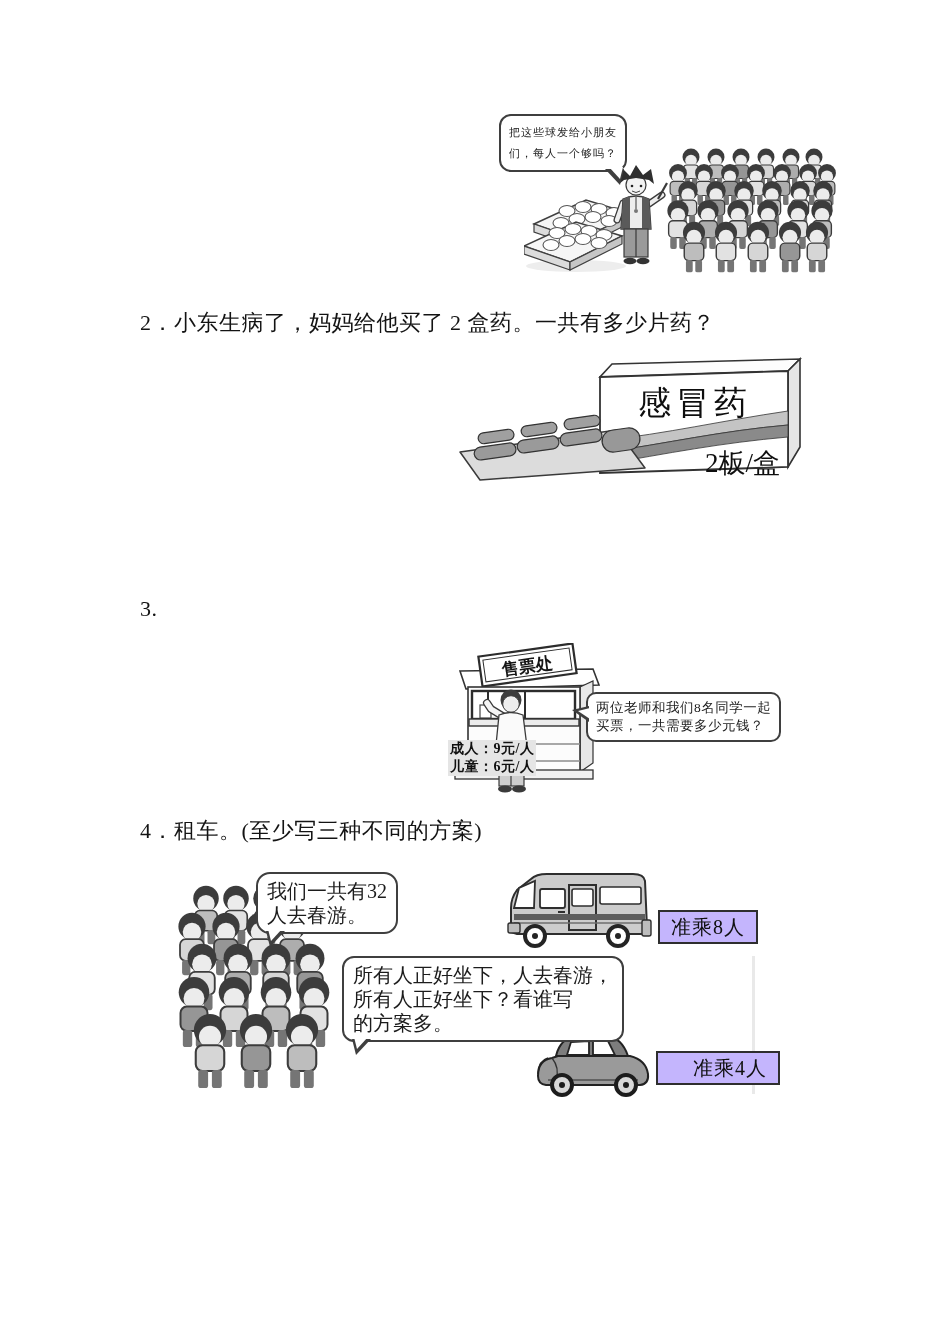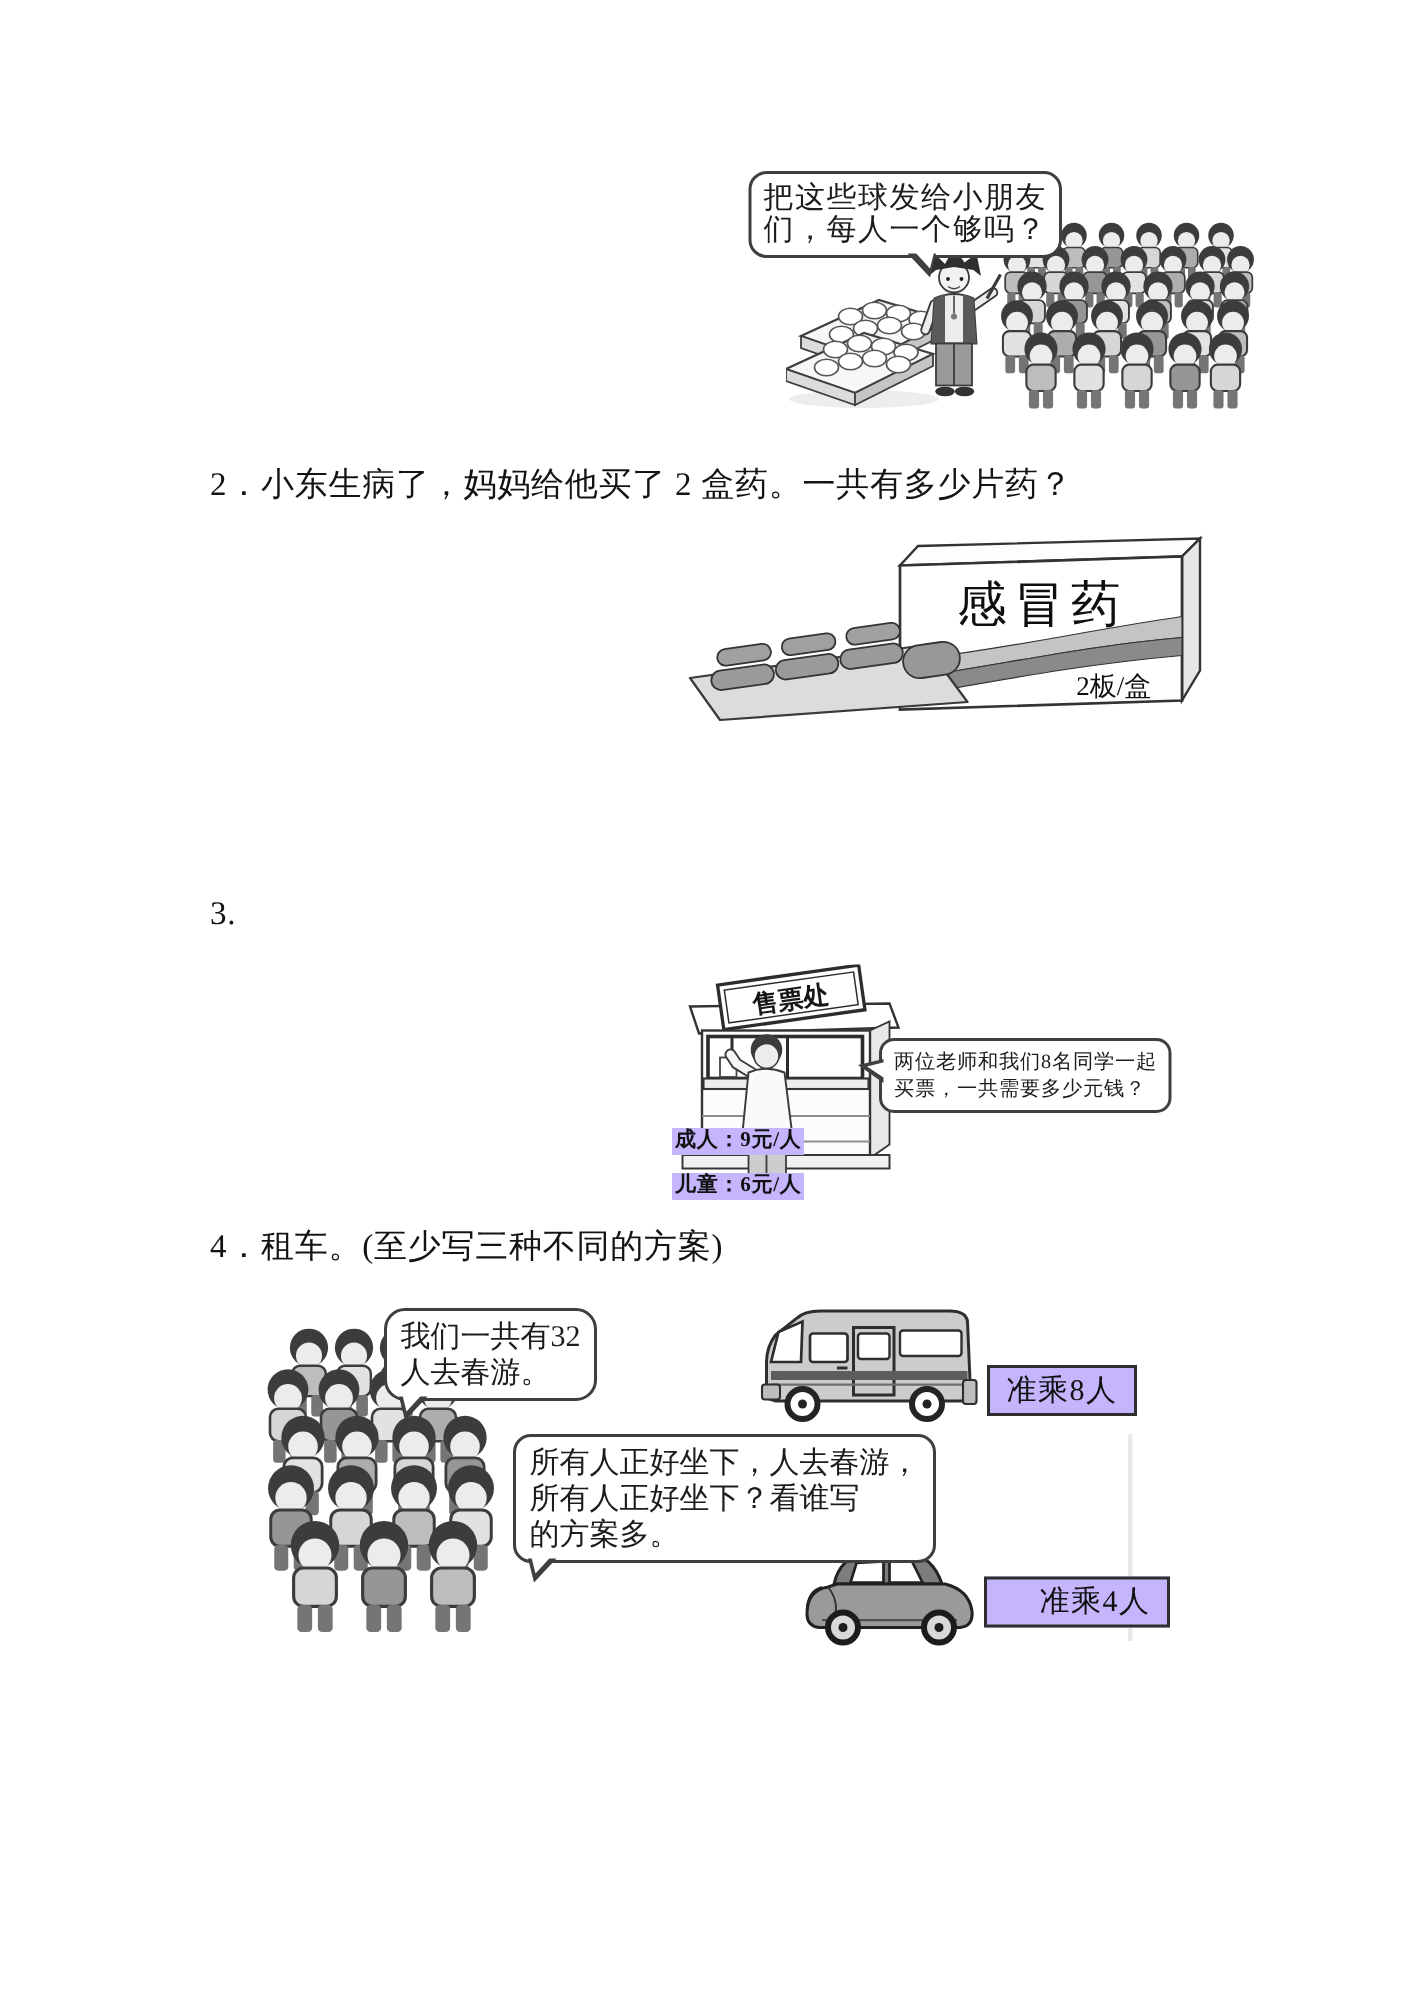--- a/index.html
+++ b/index.html
@@ -10,34 +10,34 @@
   .ptext{position:absolute;font-size:22px;letter-spacing:.5px;white-space:nowrap;color:#131313;z-index:2;}
   .bubble{position:absolute;background:#fff;border:2.5px solid #3f3f3f;z-index:6;white-space:nowrap;color:#1c1c1c;}
   .bubble .ln{display:block;}
   
   .tail-br::before{content:"";position:absolute;bottom:-15px;left:104px;border-left:15px solid transparent;border-right:4px solid transparent;border-top:16px solid #3f3f3f;}
   .tail-br::after{content:"";position:absolute;bottom:-9px;left:108px;border-left:11px solid transparent;border-right:3px solid transparent;border-top:12px solid #fff;}
   .tail-l::before{content:"";position:absolute;left:-16px;top:12px;border-top:4px solid transparent;border-bottom:12px solid transparent;border-right:17px solid #3f3f3f;}
   .tail-l::after{content:"";position:absolute;left:-10px;top:14px;border-top:3px solid transparent;border-bottom:8px solid transparent;border-right:12px solid #fff;}
   .tail-bl::before{content:"";position:absolute;bottom:-15px;left:8px;border-right:15px solid transparent;border-left:4px solid transparent;border-top:16px solid #3f3f3f;}
   .tail-bl::after{content:"";position:absolute;bottom:-9px;left:10px;border-right:11px solid transparent;border-left:3px solid transparent;border-top:12px solid #fff;}
-  #b1{left:499px;top:114px;border-radius:12px;padding:6px 8px;font-size:20px;line-height:21px;letter-spacing:1px;}
+  #b1{left:499px;top:114px;border-radius:12px;padding:6px 8px;font-size:11px;line-height:21px;letter-spacing:1px;}
   #b3{left:586px;top:692px;border-radius:10px;padding:5px 8px;font-size:13.5px;line-height:18px;letter-spacing:.5px;}
   #b4a{left:256px;top:872px;border-radius:14px;padding:5px 9px;font-size:20px;line-height:24px;}
   #b4b{left:342px;top:956px;border-radius:12px;padding:5px 9px;font-size:20px;line-height:24px;}
   .cap{position:absolute;border:2px solid #2e2e2e;background:#c4b5fd;font-size:20px;letter-spacing:1px;
        text-align:center;line-height:30px;z-index:5;color:#111;}
   #vanCap{left:658px;top:910px;width:96px;height:30px;}
   #carCap{left:656px;top:1051px;width:96px;height:30px;padding-left:24px;}
   .medname{position:absolute;left:150px;top:26px;width:190px;text-align:center;font-size:33px;
            letter-spacing:5px;color:#0e0e0e;z-index:3;}
-  .medspec{position:absolute;left:245px;top:90px;width:95px;text-align:center;font-size:18px;color:#0e0e0e;z-index:3;}
+  .medspec{position:absolute;left:245px;top:90px;width:95px;text-align:center;font-size:27px;color:#0e0e0e;z-index:3;}
   .price{position:absolute;left:23px;top:97px;font-size:14px;font-weight:bold;line-height:18px;
          letter-spacing:.5px;z-index:5;color:#111;}
-  .price div{background:#c4b5fd;padding:0 2px;margin-top:12px;}
+  .price div{background:#e5e5e5;padding:0 2px;}
   .artifact{position:absolute;left:752px;top:956px;width:3px;height:138px;background:#e9e9e9;z-index:1;}
 </style>
 </head>
 <body>
 
 <div class="page">
 
   <svg width="0" height="0" style="position:absolute" aria-hidden="true">
     <defs>
       <g id="kid">

